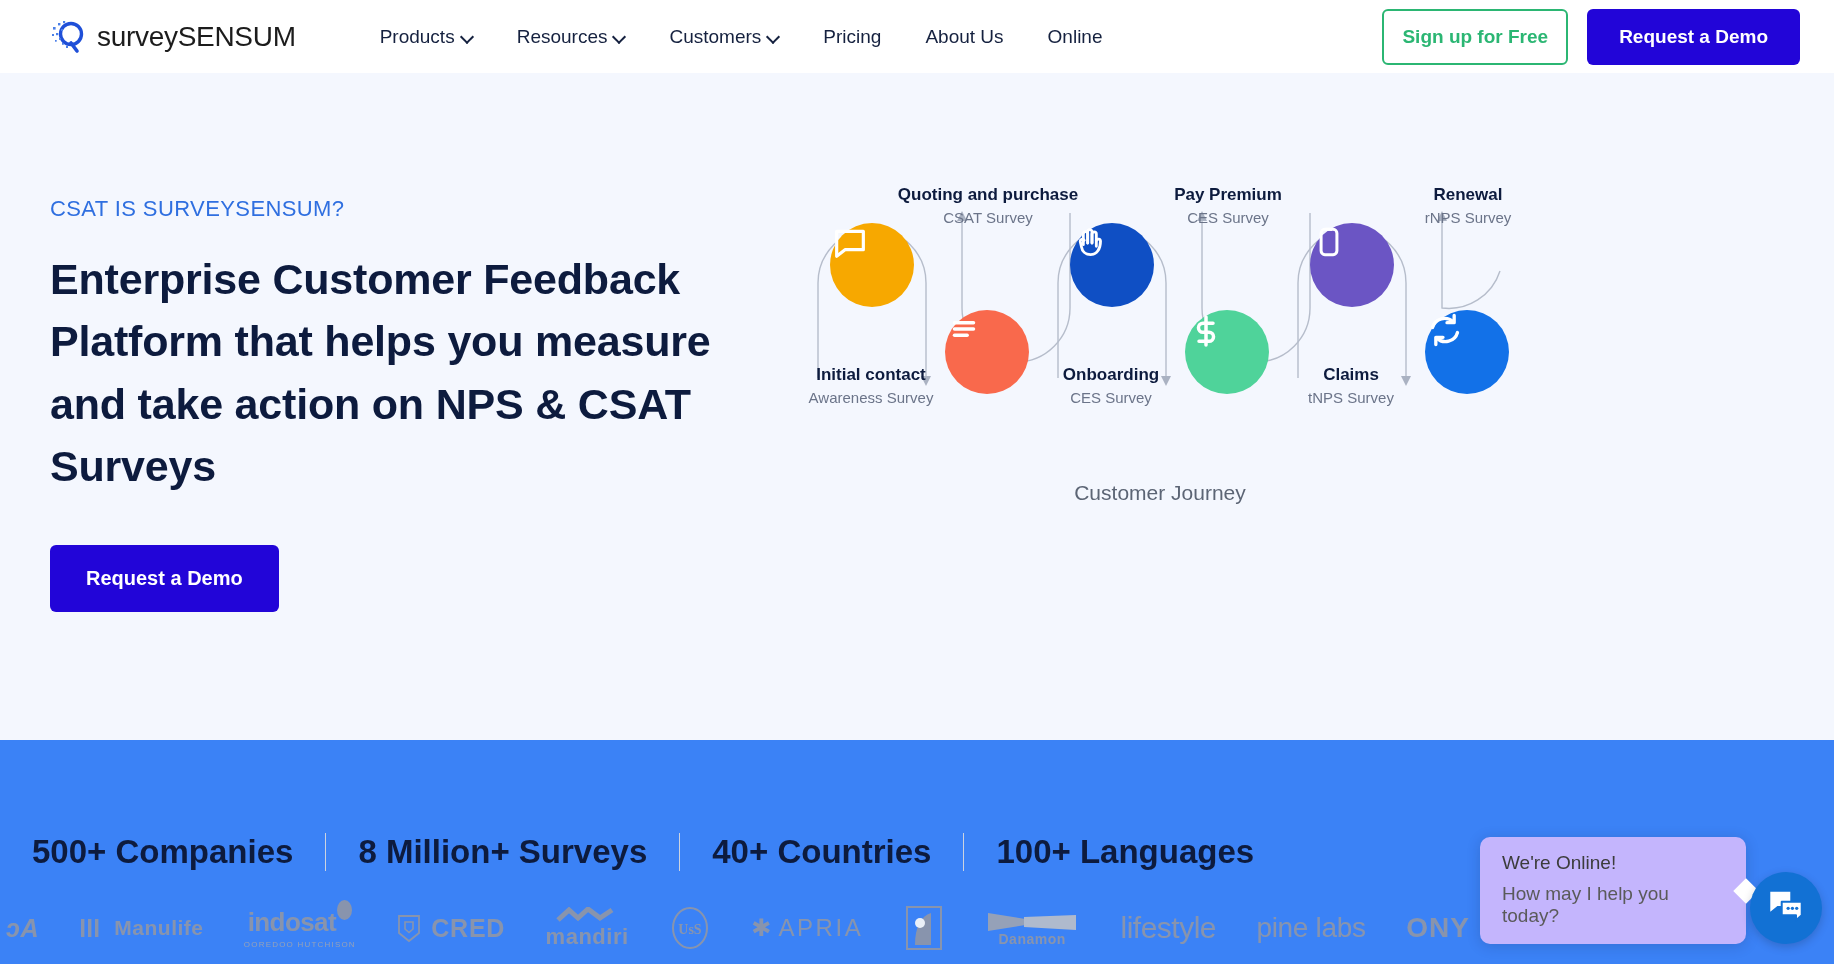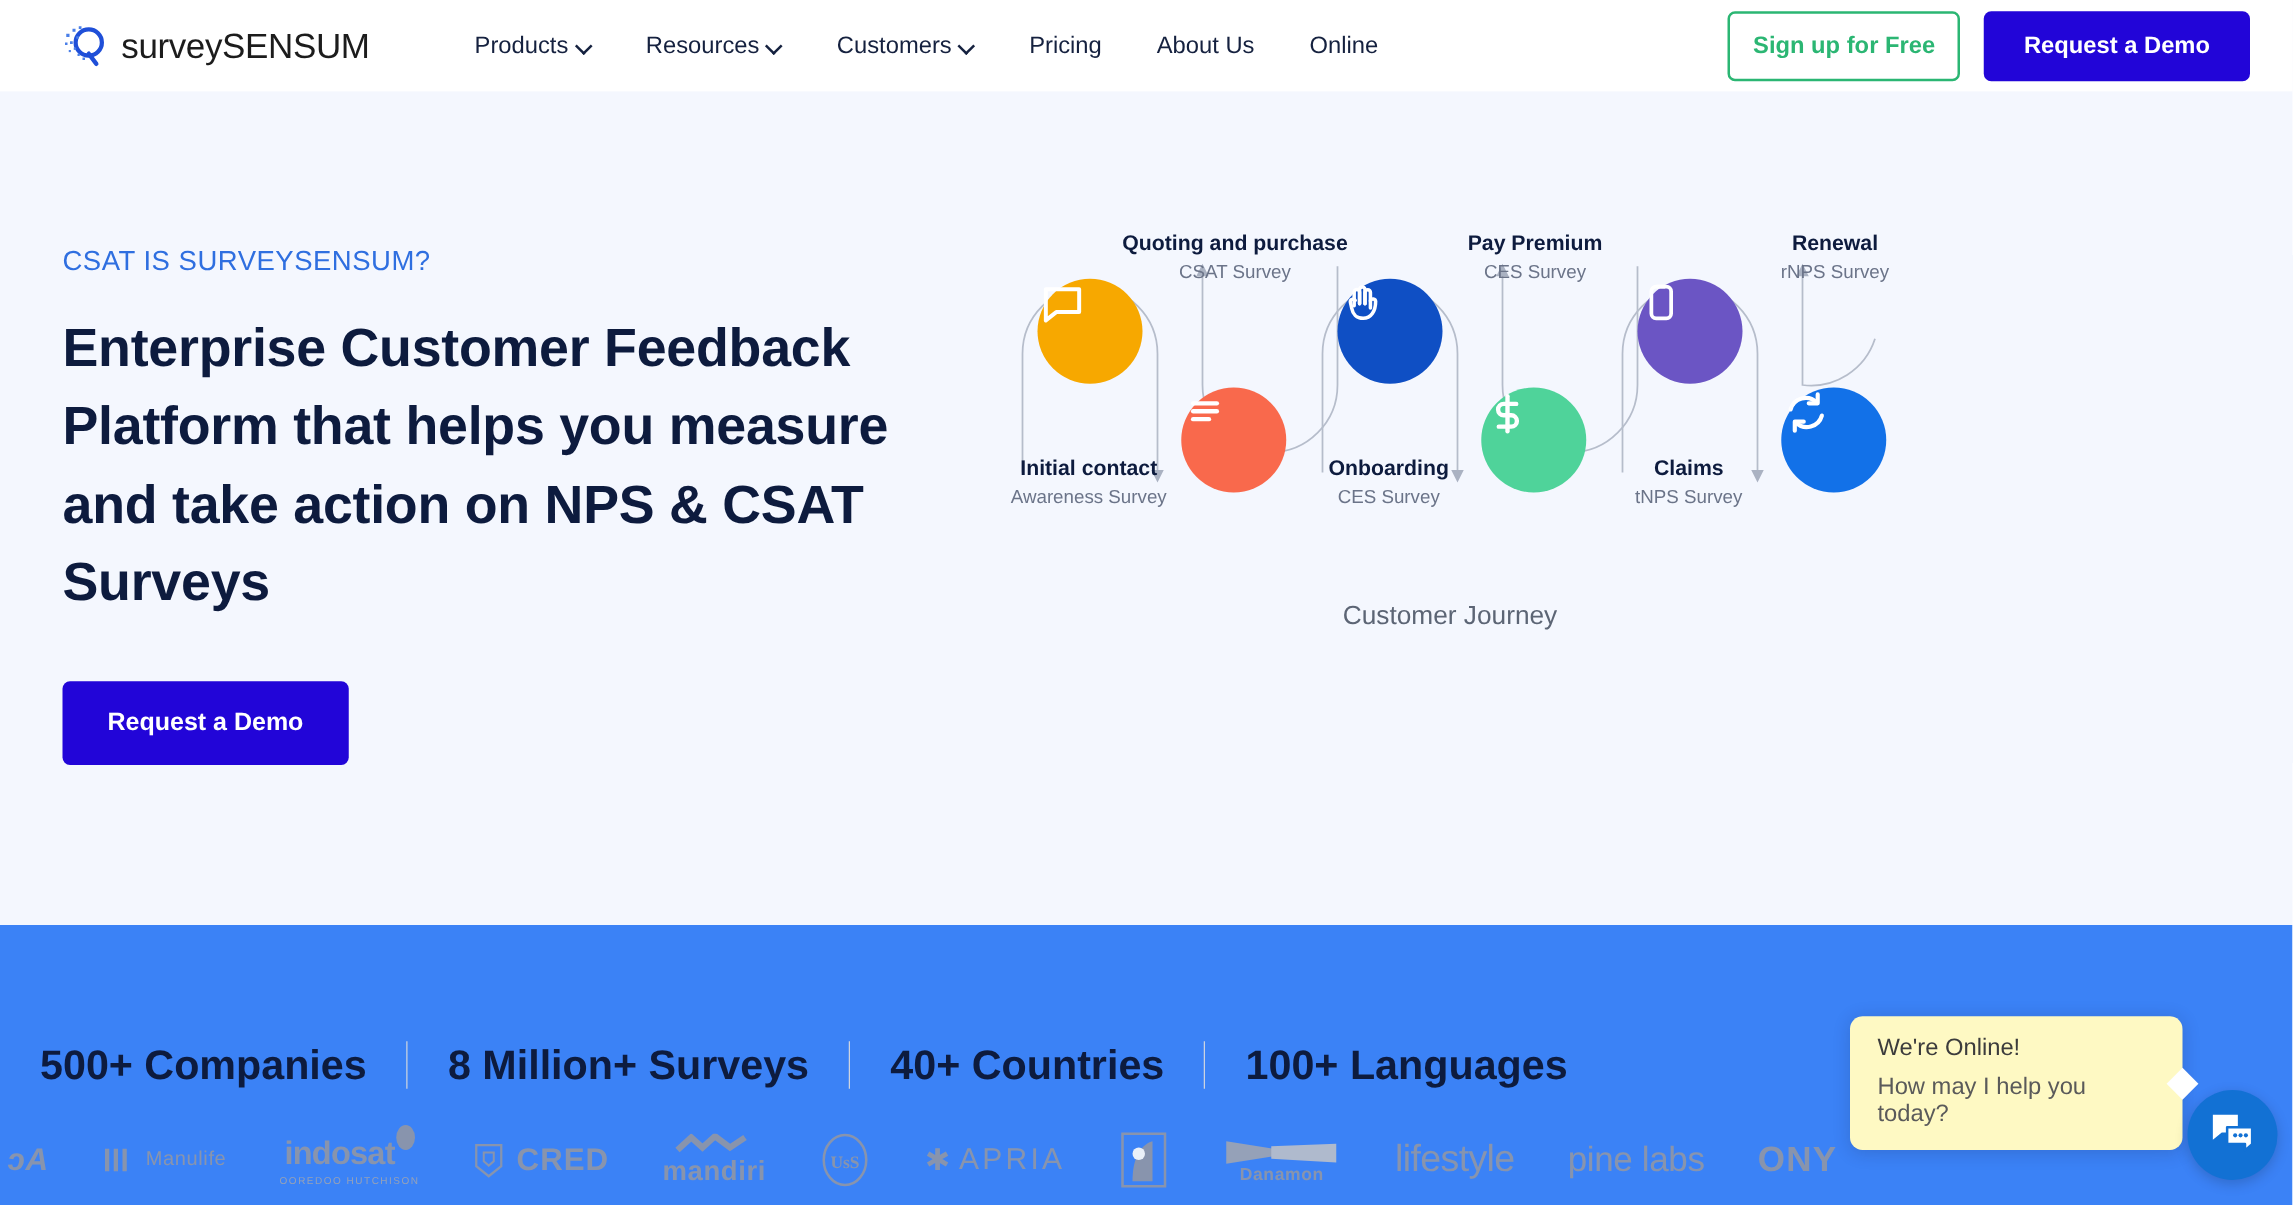--- a/index.html
+++ b/index.html
@@ -117,22 +117,22 @@
     position: absolute; left: 0; bottom: 0; width: 1480px; height: 72px;
     display: flex; align-items: center; justify-content: space-between;
     padding: 0 6px;
     color: #8d96aa;
   }
   .logo { opacity: .95; display: flex; align-items: center; justify-content: center; }
   .logo-txt { font-size: 23px; font-weight: 700; color: #8d96aa; letter-spacing: .5px; white-space: nowrap; }
 
   
   .chat-bubble {
-    position: absolute; right: 88px; bottom: 44px;
-    background: #fef9c3; border-radius: 10px;
+    position: absolute; right: 88px; bottom: 20px;
+    background: #c4b5fd; border-radius: 10px;
     box-shadow: 0 2px 14px rgba(20,30,60,.18);
     padding: 15px 22px 17px 22px; width: 266px; z-index: 40;
   }
   .chat-bubble .l1 { font-size: 19px; color: #3c3c3c; }
   .chat-bubble .l2 { font-size: 19px; color: #5a5a5a; margin-top: 9px; }
   .chat-bubble::after {
     content: ""; position: absolute; right: -9px; top: 50%;
     margin-top: -9px; width: 18px; height: 18px; background: #fff;
     transform: rotate(45deg);
   }
@@ -333,21 +333,21 @@
   </div>
 
   <div class="logo" style="gap:9px;">
     <svg width="26" height="22">
       <g fill="#8d96aa">
           <rect x="2" y="2" width="3.4" height="18"></rect>
           <rect x="9" y="2" width="3.4" height="18"></rect>
           <rect x="16" y="2" width="3.4" height="18"></rect>
         </g>
     </svg>
-    <span class="logo-txt" style="font-weight:400;font-size:16px;">Manulife</span>
+    <span class="logo-txt" style="font-weight:700;font-size:21px;">Manulife</span>
   </div>
 
   <div class="logo" style="flex-direction:column;">
     <div style="display:flex;align-items:flex-start;">
       <span class="logo-txt" style="font-weight:600;font-size:26px;letter-spacing:-.6px;">indosat</span>
       <span style="width:15px;height:20px;border-radius:50%;background:#8d96aa;display:inline-block;margin:-7px 0 0 1px;"></span>
     </div>
     <span style="font-size:8px;letter-spacing:1.2px;color:#9aa3b5;margin-top:2px;">OOREDOO HUTCHISON</span>
   </div>
 

